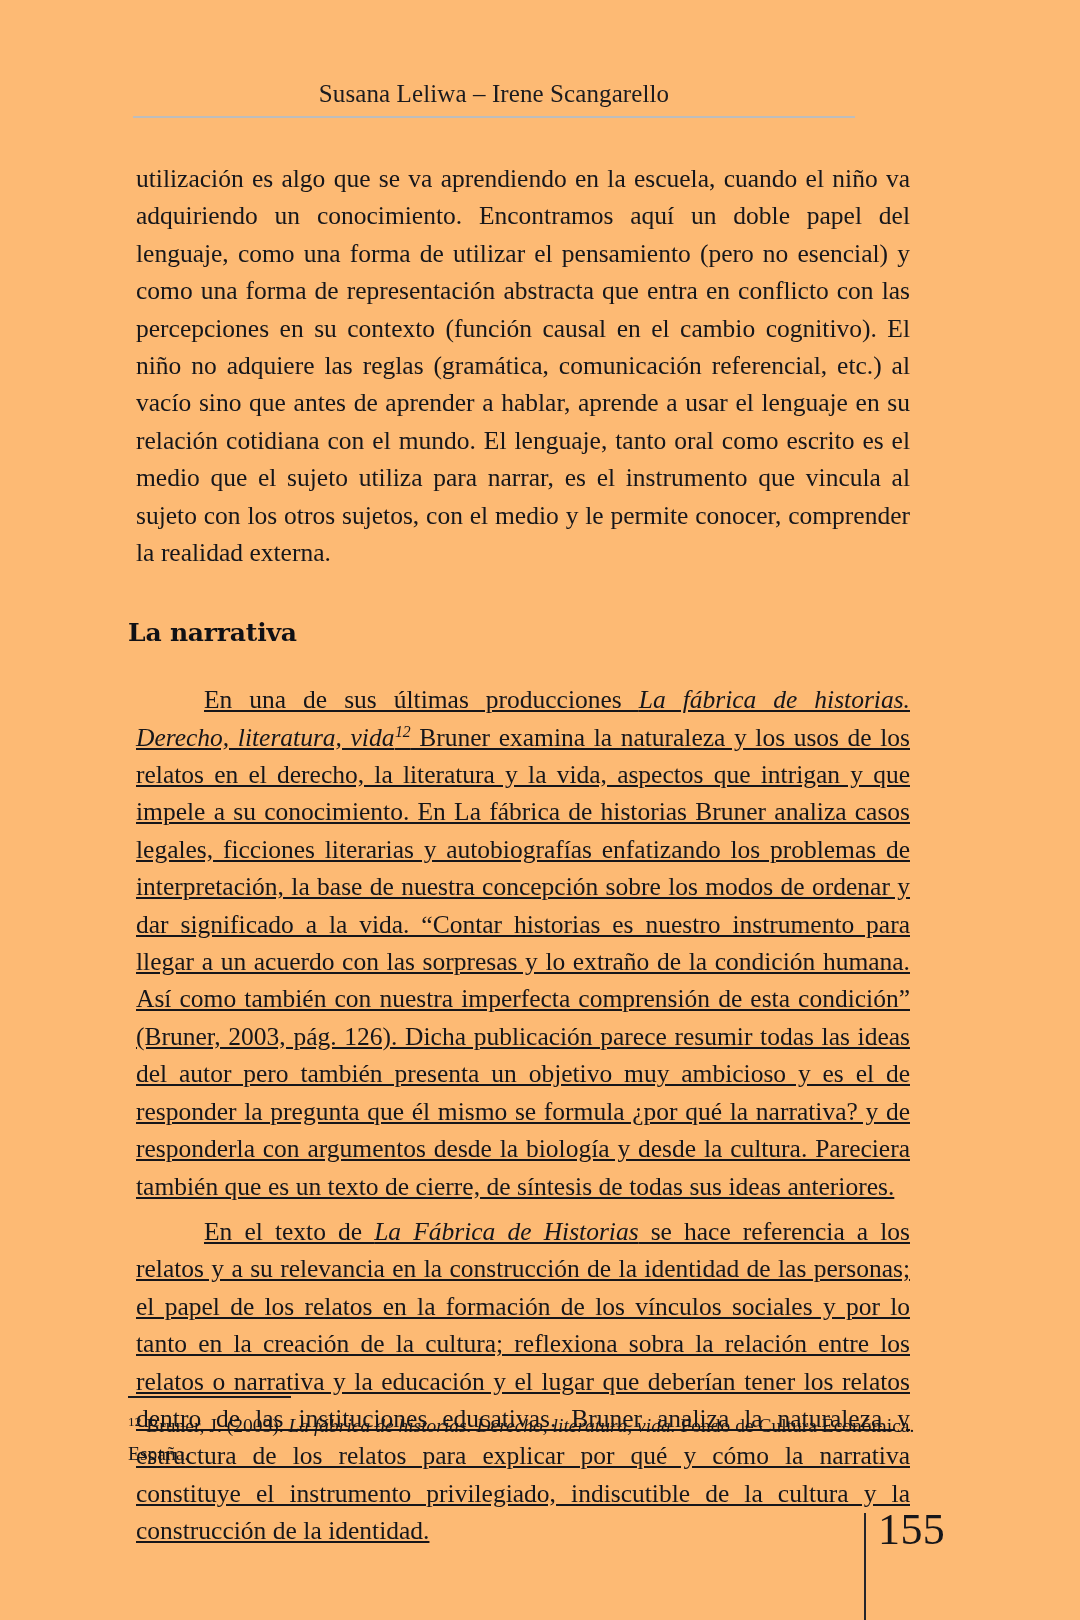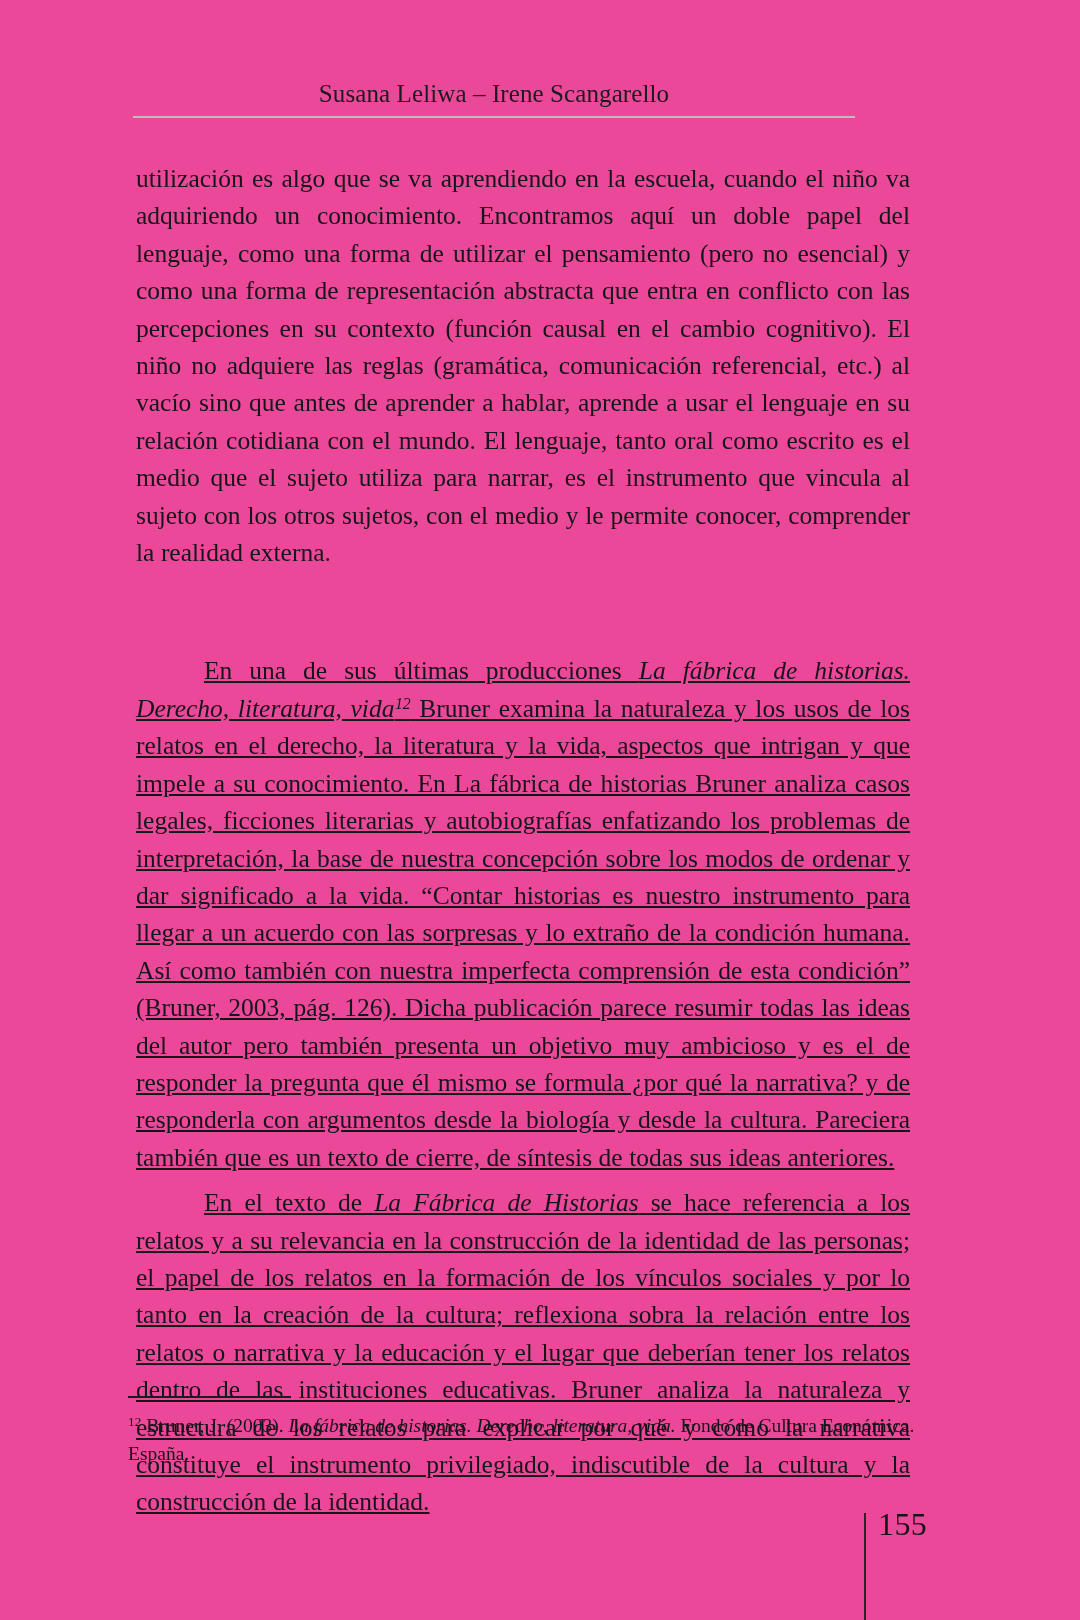--- a/index.html
+++ b/index.html
@@ -6,21 +6,21 @@
   html, body {
     margin: 0;
     padding: 0;
     background: #ffffff;
   }
 
   .page {
     position: relative;
     width: 1080px;
     height: 1620px;
-    background: #ec4899;
+    background: #fdba74;
     overflow: hidden;
     font-family: "Liberation Serif", "DejaVu Serif", serif;
     color: #16161a;
     box-sizing: border-box;
   }
 
   
   .running-head {
     position: absolute;
     left: 133px;
@@ -131,21 +131,21 @@
     top: 1513px;
     width: 2px;
     height: 107px;
     background: #26262a;
   }
 
   .folio-number {
     position: absolute;
     left: 878px;
     top: 1508px;
-    font-size: 32px;
+    font-size: 44px;
     line-height: 1;
     color: #16161a;
     letter-spacing: 0.4px;
   }
 </style>
 </head>
 <body>
 
 <div class="page">
 
@@ -153,20 +153,21 @@
     <div class="running-head-text">Susana Leliwa – Irene Scangarello</div>
   </div>
   <div class="head-rule"></div>
 
   <div class="textblock">
 
     <p class="body">utilización es algo que se va aprendiendo en la escuela, cuando el niño va adquiriendo un conocimiento. Encontramos aquí un doble papel del lenguaje, como una forma de utilizar el pensamiento (pero no esencial) y como una forma de representación abstracta que entra en conflicto con las percepciones en su contexto (función causal  en el cambio cognitivo). El niño no adquiere las reglas (gramática, comunicación referencial, etc.) al vacío sino que antes de aprender a hablar, aprende a usar el lenguaje en su relación cotidiana con el mundo. El lenguaje, tanto oral como escrito es el medio que el sujeto utiliza para narrar, es el instrumento que vincula al sujeto con los otros sujetos, con el medio y le permite conocer, comprender la realidad externa.</p>
 
     <div class="gap-before-heading"></div>
 
+    <h2 class="section-heading">La narrativa</h2>
 
     <div class="gap-after-heading"></div>
 
     <p class="body indent"><span>En una de sus últimas producciones </span><em class="title">La fábrica de historias. Derecho, literatura, vida</em><sup class="fn">12</sup><span> Bruner examina la naturaleza y los usos de los relatos en el derecho, la literatura y la vida, aspectos que intrigan y que impele a su conocimiento. En La fábrica de historias Bruner analiza casos legales, ficciones literarias y autobiografías enfatizando los problemas de interpretación, la base de nuestra concepción sobre los modos de ordenar y dar significado a la vida. “Contar historias es nuestro instrumento para llegar a un acuerdo con las sorpresas y lo extraño de la condición humana. Así como también con nuestra imperfecta comprensión de esta condición” (Bruner, 2003, pág. 126). Dicha publicación parece resumir todas las ideas del autor pero también presenta un objetivo muy ambicioso y es el de responder la pregunta que él mismo se formula ¿por qué la narrativa? y de responderla con argumentos desde la biología y desde la cultura. Pareciera también que es un texto de cierre, de síntesis de todas sus ideas anteriores.</span></p>
 
     <p class="body indent"><span>En el texto de </span><em class="title">La Fábrica de Historias</em><span> se  hace referencia a los relatos y a su relevancia en la construcción de la identidad de las personas; el papel de los relatos en la formación de los vínculos sociales y por lo tanto en la creación de la cultura; reflexiona sobra la relación entre los relatos o narrativa y la educación y el lugar que deberían tener los relatos dentro de las instituciones educativas. Bruner analiza la naturaleza y estructura de los relatos para explicar por qué y cómo la narrativa constituye el instrumento privilegiado, indiscutible de la cultura y la construcción de la identidad.</span></p>
 
   </div>
 
   <div class="footnote-area">

